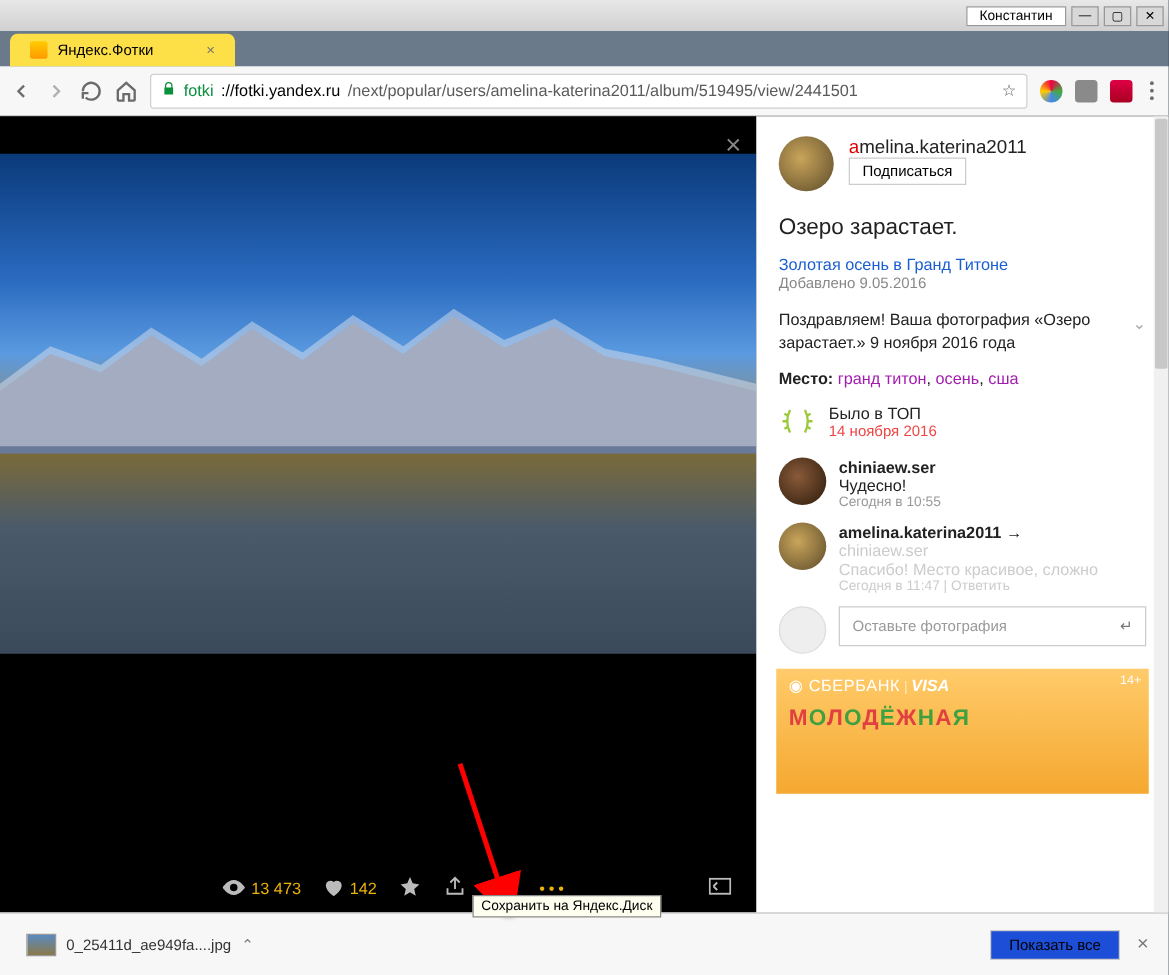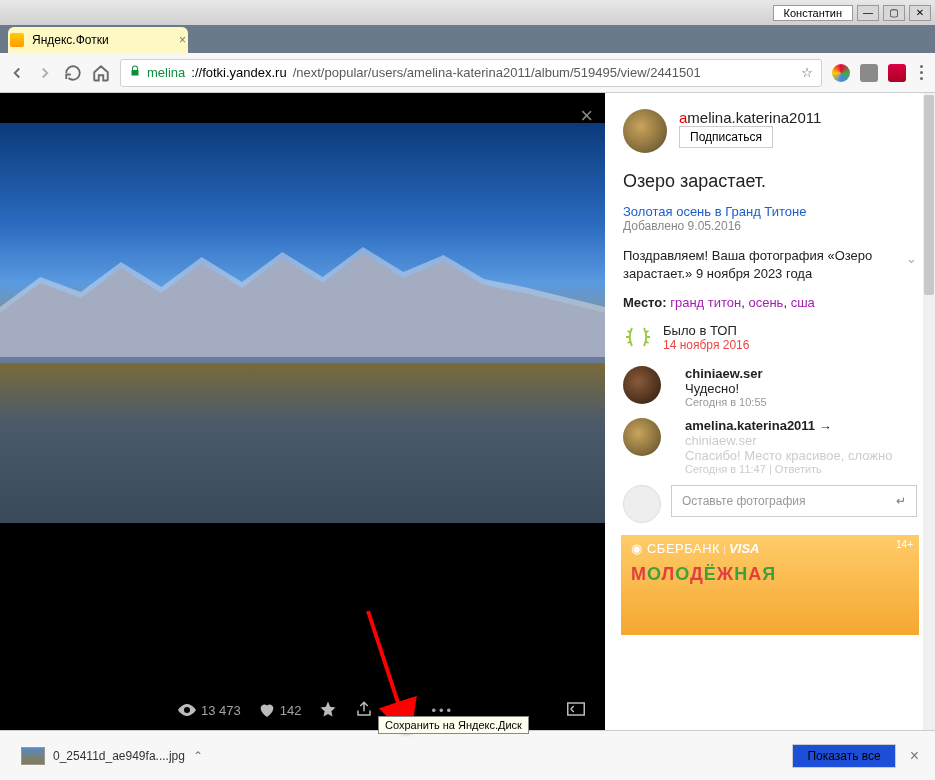--- a/index.html
+++ b/index.html
@@ -3,21 +3,21 @@
 <meta charset="utf-8">
 <style>
 * { margin: 0; padding: 0; box-sizing: border-box; font-family: Arial, sans-serif; }
 body { width: 935px; height: 780px; background: #5a6a7a; overflow: hidden; }
 
 .titlebar { height: 25px; background: linear-gradient(#e8e8e8,#d0d0d0); display: flex; align-items: center; justify-content: flex-end; padding: 0 4px; gap: 4px; }
 .user-btn { background: #fff; border: 1px solid #999; font-size: 11px; padding: 1px 10px; cursor: pointer; }
 .win-btn { width: 22px; height: 16px; background: #d8d8d8; border: 1px solid #999; display: flex; align-items: center; justify-content: center; font-size: 10px; cursor: pointer; }
 
 .tabstrip { height: 28px; background: #6a7a8a; display: flex; align-items: flex-end; padding-left: 8px; }
-.tab { height: 26px; background: #fef9c3; border-radius: 6px 6px 0 0; display: flex; align-items: center; padding: 0 2px; gap: 8px; min-width: 180px; font-size: 12px; }
+.tab { height: 26px; background: #fde047; border-radius: 6px 6px 0 0; display: flex; align-items: center; padding: 0 16px; gap: 8px; min-width: 180px; font-size: 12px; }
 .tab-fav { width: 14px; height: 14px; background: linear-gradient(#ffcc00,#ff9900); border-radius: 2px; }
 .tab-close { color: #777; cursor: pointer; margin-left: auto; }
 
 .navbar { height: 40px; background: #f7f7f7; display: flex; align-items: center; padding: 0 8px; gap: 10px; border-bottom: 1px solid #ccc; }
 .nav-ico { color: #6b6b6b; cursor: pointer; display: flex; }
 .addr { flex: 1; height: 28px; border: 1px solid #d0d0d0; border-radius: 3px; display: flex; align-items: center; padding: 0 8px; gap: 6px; font-size: 13px; background: #fff; }
 .addr .lock { color: #0a8f3c; }
 .addr .proto { color: #0a8f3c; }
 .addr .path { color: #5a5a5a; }
 .addr .star { margin-left: auto; color: #5a5a5a; cursor: pointer; }
@@ -27,21 +27,21 @@
 
 .content { display: flex; height: 637px; background: #000; }
 .viewer { width: 605px; position: relative; display: flex; flex-direction: column; }
 .close-x { position: absolute; right: 12px; top: 10px; color: #888; font-size: 22px; cursor: pointer; z-index: 5; }
 .photo { margin-top: 30px; width: 605px; height: 400px; background: linear-gradient(to bottom, #0a3a7a 0%, #2a6abf 25%, #5a9ae0 40%, #9a8a6a 55%, #7a6a3a 60%, #4a5a6a 75%, #3a4a5a 100%); position: relative; overflow: hidden; }
 .mtn { position: absolute; bottom: 160px; left: 0; right: 0; height: 120px; }
 .mtn svg { width: 100%; height: 100%; }
 .arrow { position: absolute; left: 360px; top: 510px; z-index: 10; pointer-events: none; }
 .arrow svg { filter: drop-shadow(0 0 2px rgba(0,0,0,0.5)); }
 
-.vbar { margin-top: auto; height: 40px; display: flex; align-items: center; padding: 0 20px; gap: 18px; color: #a3a3a3; font-size: 13px; }
+.vbar { margin-top: auto; height: 40px; display: flex; align-items: center; padding: 0 20px; gap: 18px; color: #eab308; font-size: 13px; }
 .vbar .stat { display: flex; align-items: center; gap: 5px; }
 .vbar .ico { cursor: pointer; }
 .vbar .spacer { flex: 1; }
 
 .tooltip { position: absolute; left: 378px; bottom: -4px; background: #fffff0; border: 1px solid #888; font-size: 11px; padding: 2px 6px; color: #000; z-index: 20; }
 
 .side { flex: 1; background: #fff; overflow-y: hidden; position: relative; font-size: 13px; color: #222; }
 .side-inner { padding: 16px 18px 0 18px; }
 .author { display: flex; gap: 12px; align-items: flex-start; margin-bottom: 18px; }
 .avatar { width: 44px; height: 44px; border-radius: 50%; background: radial-gradient(circle at 40% 40%, #caa55a, #5a4a2a); }
@@ -53,21 +53,21 @@
 .added { color: #888; font-size: 12px; margin-bottom: 14px; }
 .congrats { font-size: 13px; line-height: 1.4; margin-bottom: 12px; position: relative; padding-right: 14px; }
 .congrats .chev { position: absolute; right: 0; top: 3px; color: #aaa; cursor: pointer; }
 .tags { font-size: 13px; margin-bottom: 12px; }
 .tags b { font-weight: bold; }
 .tags a { color: #a21caf; cursor: pointer; text-decoration: none; }
 .top-badge { display: flex; gap: 10px; align-items: center; margin-bottom: 14px; }
 .laurel { width: 30px; height: 30px; }
 .top-txt { font-size: 13px; }
 .top-date { color: #ef4444; font-size: 12px; }
-.comment { display: flex; gap: 24px; margin-bottom: 10px; }
+.comment { display: flex; gap: 10px; margin-bottom: 10px; }
 .cav { width: 38px; height: 38px; border-radius: 50%; background: radial-gradient(circle at 40% 40%, #8a5a3a, #2a1a0a); flex-shrink: 0; }
 .cav2 { background: radial-gradient(circle at 40% 40%, #caa55a, #5a4a2a); }
 .cname { font-weight: bold; font-size: 13px; }
 .ctext { font-size: 13px; }
 .ctime { color: #999; font-size: 11px; }
 .reply-area { position: relative; margin-top: 8px; }
 .reply-av { width: 38px; height: 38px; border-radius: 50%; background: #eee; border: 1px solid #ddd; position: absolute; left: 0; top: 0; }
 .reply-in { margin-left: 48px; height: 32px; border: 1px solid #ccc; display: flex; align-items: center; padding: 0 10px; font-size: 12px; color: #999; }
 .reply-in .enter { margin-left: auto; color: #777; }
 .faded { color: #ccc; }
@@ -123,21 +123,21 @@
     </div>
   <div class="nav-ico">
       <svg width="18" height="18" viewBox="0 0 24 24" fill="none" stroke="#6b6b6b" stroke-width="2.5">
         <path d="M3 11l9-8 9 8v10a1 1 0 0 1-1 1h-5v-7h-6v7H4a1 1 0 0 1-1-1z"></path>
       </svg>
     </div>
   <div class="addr">
     <span class="lock"><svg width="12" height="14" viewBox="0 0 24 24" fill="#0a8f3c">
           <path d="M6 10V7a6 6 0 1 1 12 0v3h1v11H5V10h1zm2 0h8V7a4 4 0 1 0-8 0v3z"></path>
         </svg></span>
-    <span class="proto">melina</span>
+    <span class="proto">fotki</span>
       <span>://fotki.yandex.ru</span>
       <span class="path">/next/popular/users/amelina-katerina2011/album/519495/view/2441501</span>
     <span class="star">☆</span>
   </div>
   <div class="ext-ico" style="background:conic-gradient(#e04,#4a4,#48e,#fc0,#e04);border-radius:50%"></div>
   <div class="ext-ico" style="background:#8a8a8a"></div>
   <div class="ext-ico" style="background:linear-gradient(#d04,#a02);border-radius:3px"></div>
   <div class="menu-dots">
       <span></span>
       <span></span>
@@ -207,21 +207,21 @@
       <div class="author">
         <div class="avatar"></div>
         <div>
           <div class="uname"><span class="a">a</span><span>melina.katerina2011</span></div>
           <button class="subscribe">Подписаться</button>
         </div>
       </div>
       <div class="ptitle">Озеро зарастает.</div>
       <div class="album">Золотая осень в Гранд Титоне</div>
       <div class="added">Добавлено 9.05.2016</div>
-      <div class="congrats"><span>Поздравляем! Ваша фотография «Озеро зарастает.» 9 ноября 2023 года</span><span class="chev">⌄</span></div>
+      <div class="congrats"><span>Поздравляем! Ваша фотография «Озеро зарастает.» 9 ноября 2016 года</span><span class="chev">⌄</span></div>
       <div class="tags">
         <b>Место:</b>
         <a>гранд титон</a>, <a>осень</a>, <a>сша</a>
       </div>
       <div class="top-badge">
         <svg class="laurel" viewBox="0 0 40 40">
             <g fill="none" stroke="#9ac93a" stroke-width="2.5">
               <path d="M12 8 Q6 20 12 32"></path>
               <path d="M28 8 Q34 20 28 32"></path>
               <path d="M10 14 l-4 -2 M9 20 l-5 0 M10 26 l-4 2"></path>

